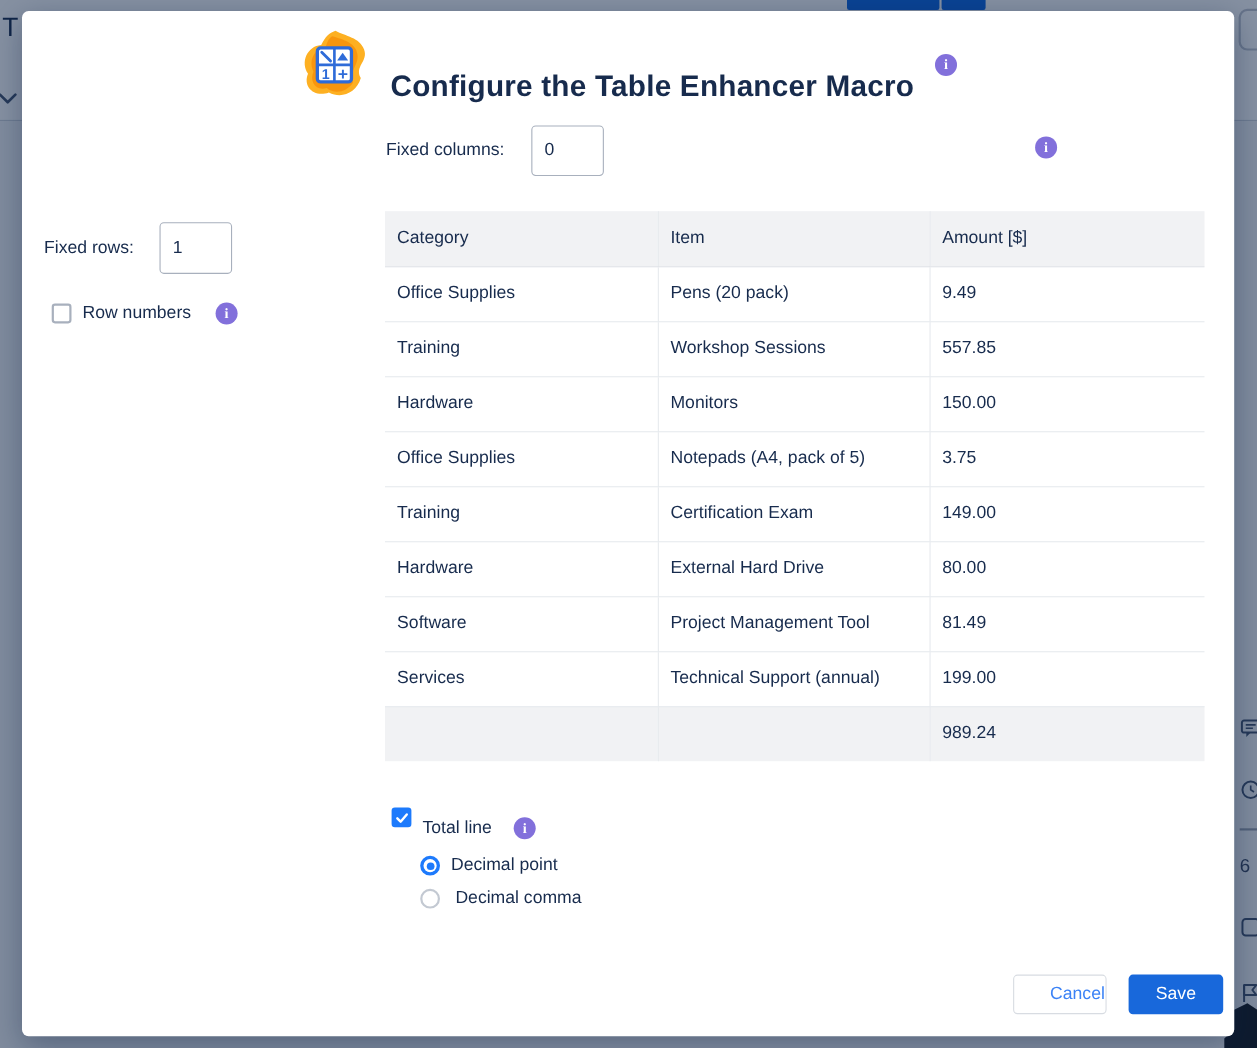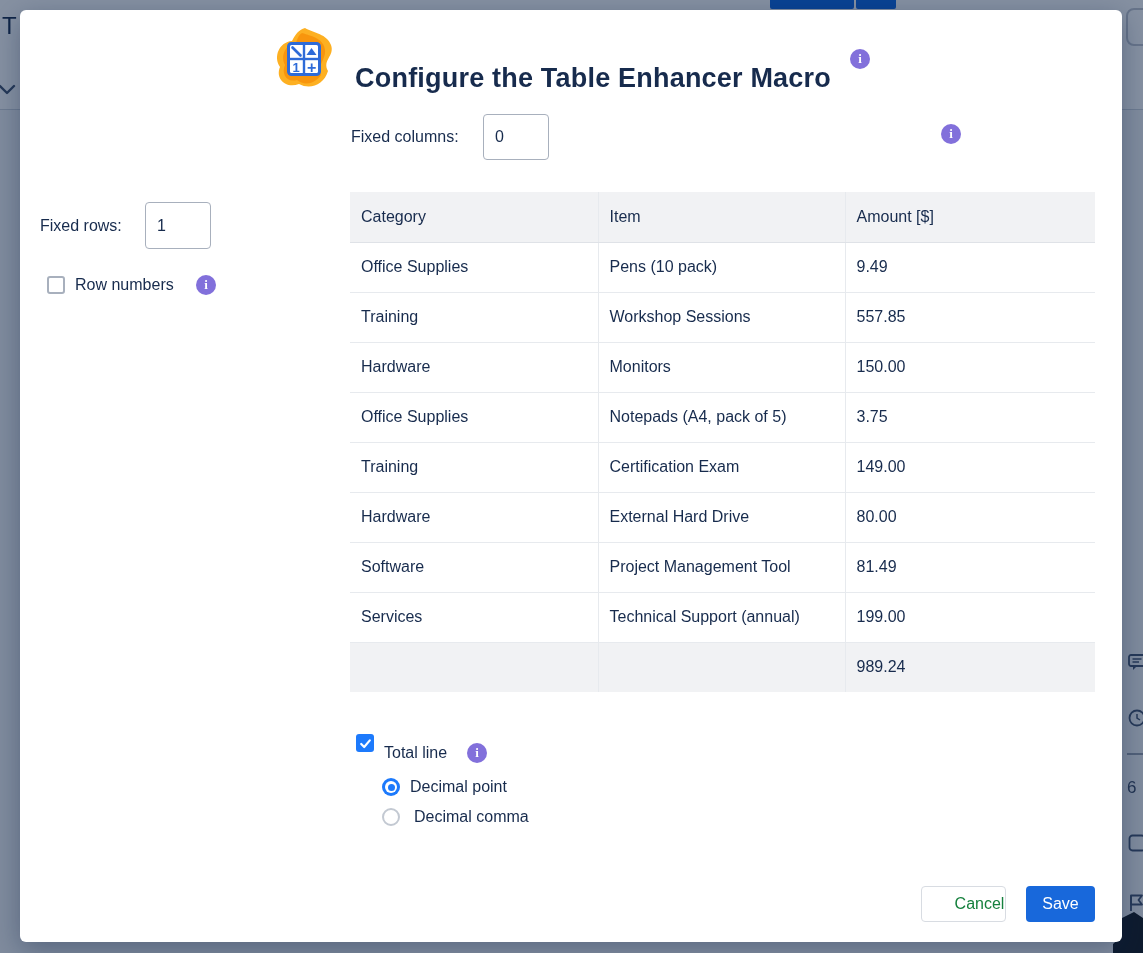--- a/index.html
+++ b/index.html
@@ -86,22 +86,22 @@
   .preview-table th, .preview-table td {
     height: 50px; padding: 0 8px 0 11px; text-align: left; font-weight: 400;
     border-bottom: 1px solid #e7eaee; vertical-align: middle;
   }
   .preview-table th { background: #f1f2f4; border-bottom: 1px solid #dfe2e7; }
   .preview-table th:not(:last-child), .preview-table td:not(:last-child) { border-right: 1px solid #e7eaee; }
   .preview-table tr.total-row td { background: #f1f2f4; border-bottom: none; }
 
   
   .btn { position: absolute; height: 36px; border-radius: 4px; font-size: 16px; font-family: "Liberation Sans", sans-serif; cursor: pointer; }
-  .btn-cancel { left: 901px; top: 876px; width: 85px; background: #fff; border: 1px solid #d8dce2; color: #15803d; padding-left: 32px; }
-  .btn-save { left: 1006px; top: 876px; width: 69px; background: #1868DB; border: none; color: #fff; }
+  .btn-cancel { left: 901px; top: 876px; width: 85px; background: #fff; border: 1px solid #d8dce2; color: #3b82f6; padding-left: 32px; }
+  .btn-save { left: 1006px; top: 876px; width: 86px; background: #1868DB; border: none; color: #fff; }
 </style>
 </head>
 <body>
 
 <div class="stage">
 
   <div class="backdrop">
     <div class="bd-topbar"></div>
     <div class="bd-top-text">T</div>
     <svg class="bd-chevron" width="26" height="26" viewBox="0 0 26 26">
@@ -177,21 +177,21 @@
       <thead>
         <tr>
           <th>Category</th>
           <th>Item</th>
           <th>Amount [$]</th>
         </tr>
       </thead>
       <tbody>
         <tr>
           <td>Office Supplies</td>
-          <td>Pens (10 pack)</td>
+          <td>Pens (20 pack)</td>
           <td>9.49</td>
         </tr>
         <tr>
           <td>Training</td>
           <td>Workshop Sessions</td>
           <td>557.85</td>
         </tr>
         <tr>
           <td>Hardware</td>
           <td>Monitors</td>

